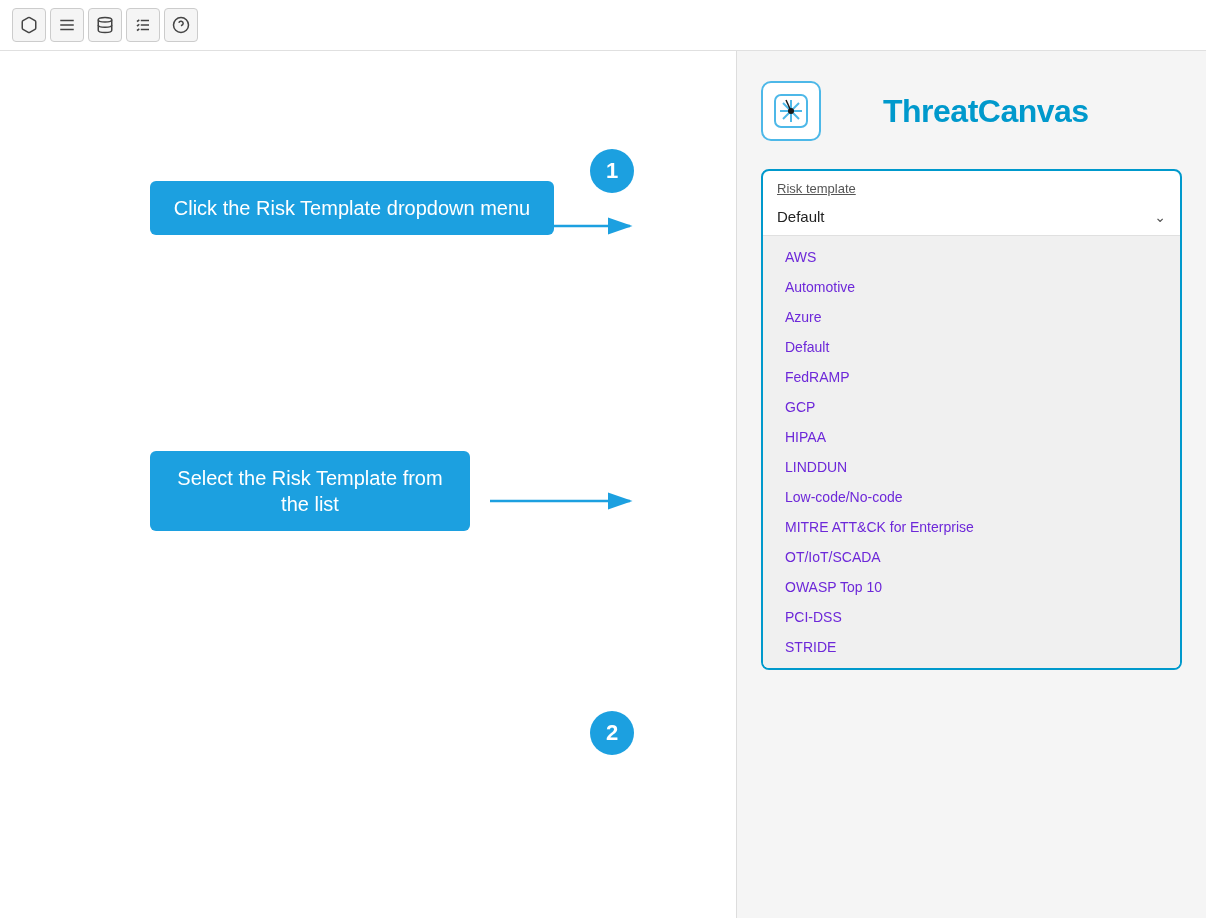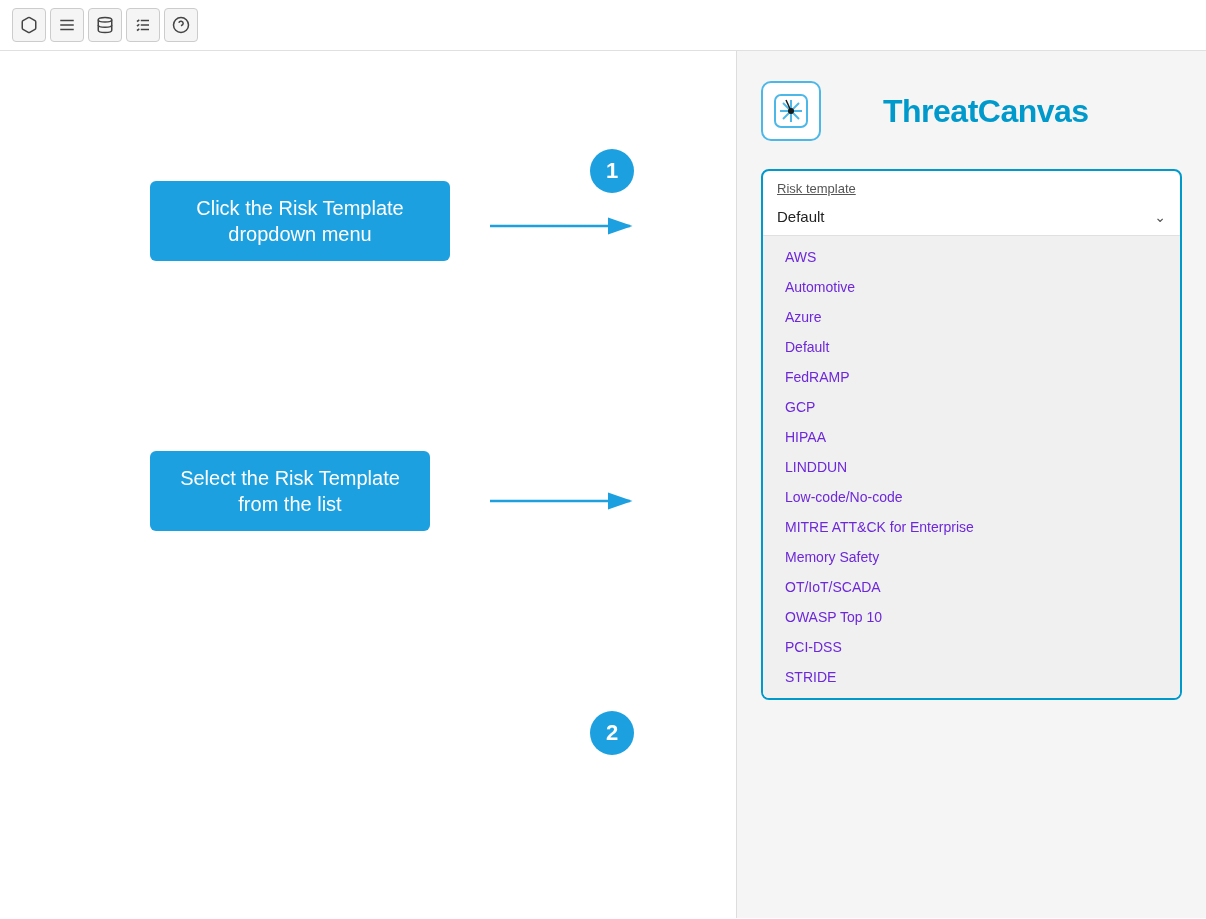--- a/index.html
+++ b/index.html
@@ -143,27 +143,27 @@
       padding: 14px 20px;
       font-size: 20px;
       font-weight: 500;
       text-align: center;
       line-height: 1.3;
     }
 
     .callout-box-1 {
       left: 150px;
       top: 130px;
-      width: 300px;
+      width: 404px;
     }
 
     .callout-box-2 {
       left: 150px;
       top: 400px;
-      width: 280px;
+      width: 320px;
     }
 
     
     .arrow-svg {
       position: absolute;
       top: 0;
       left: 0;
       width: 100%;
       height: 100%;
       pointer-events: none;
@@ -310,21 +310,20 @@
         <div class="dropdown-item">AWS</div>
         <div class="dropdown-item">Automotive</div>
         <div class="dropdown-item">Azure</div>
         <div class="dropdown-item">Default</div>
         <div class="dropdown-item">FedRAMP</div>
         <div class="dropdown-item">GCP</div>
         <div class="dropdown-item">HIPAA</div>
         <div class="dropdown-item">LINDDUN</div>
         <div class="dropdown-item">Low-code/No-code</div>
         <div class="dropdown-item">MITRE ATT&amp;CK for Enterprise</div>
-        <div class="dropdown-item">Memory Safety</div>
         <div class="dropdown-item">OT/IoT/SCADA</div>
         <div class="dropdown-item">OWASP Top 10</div>
         <div class="dropdown-item">PCI-DSS</div>
         <div class="dropdown-item">STRIDE</div>
       </div>
     </div>
 
   </div>
 </div>
 

